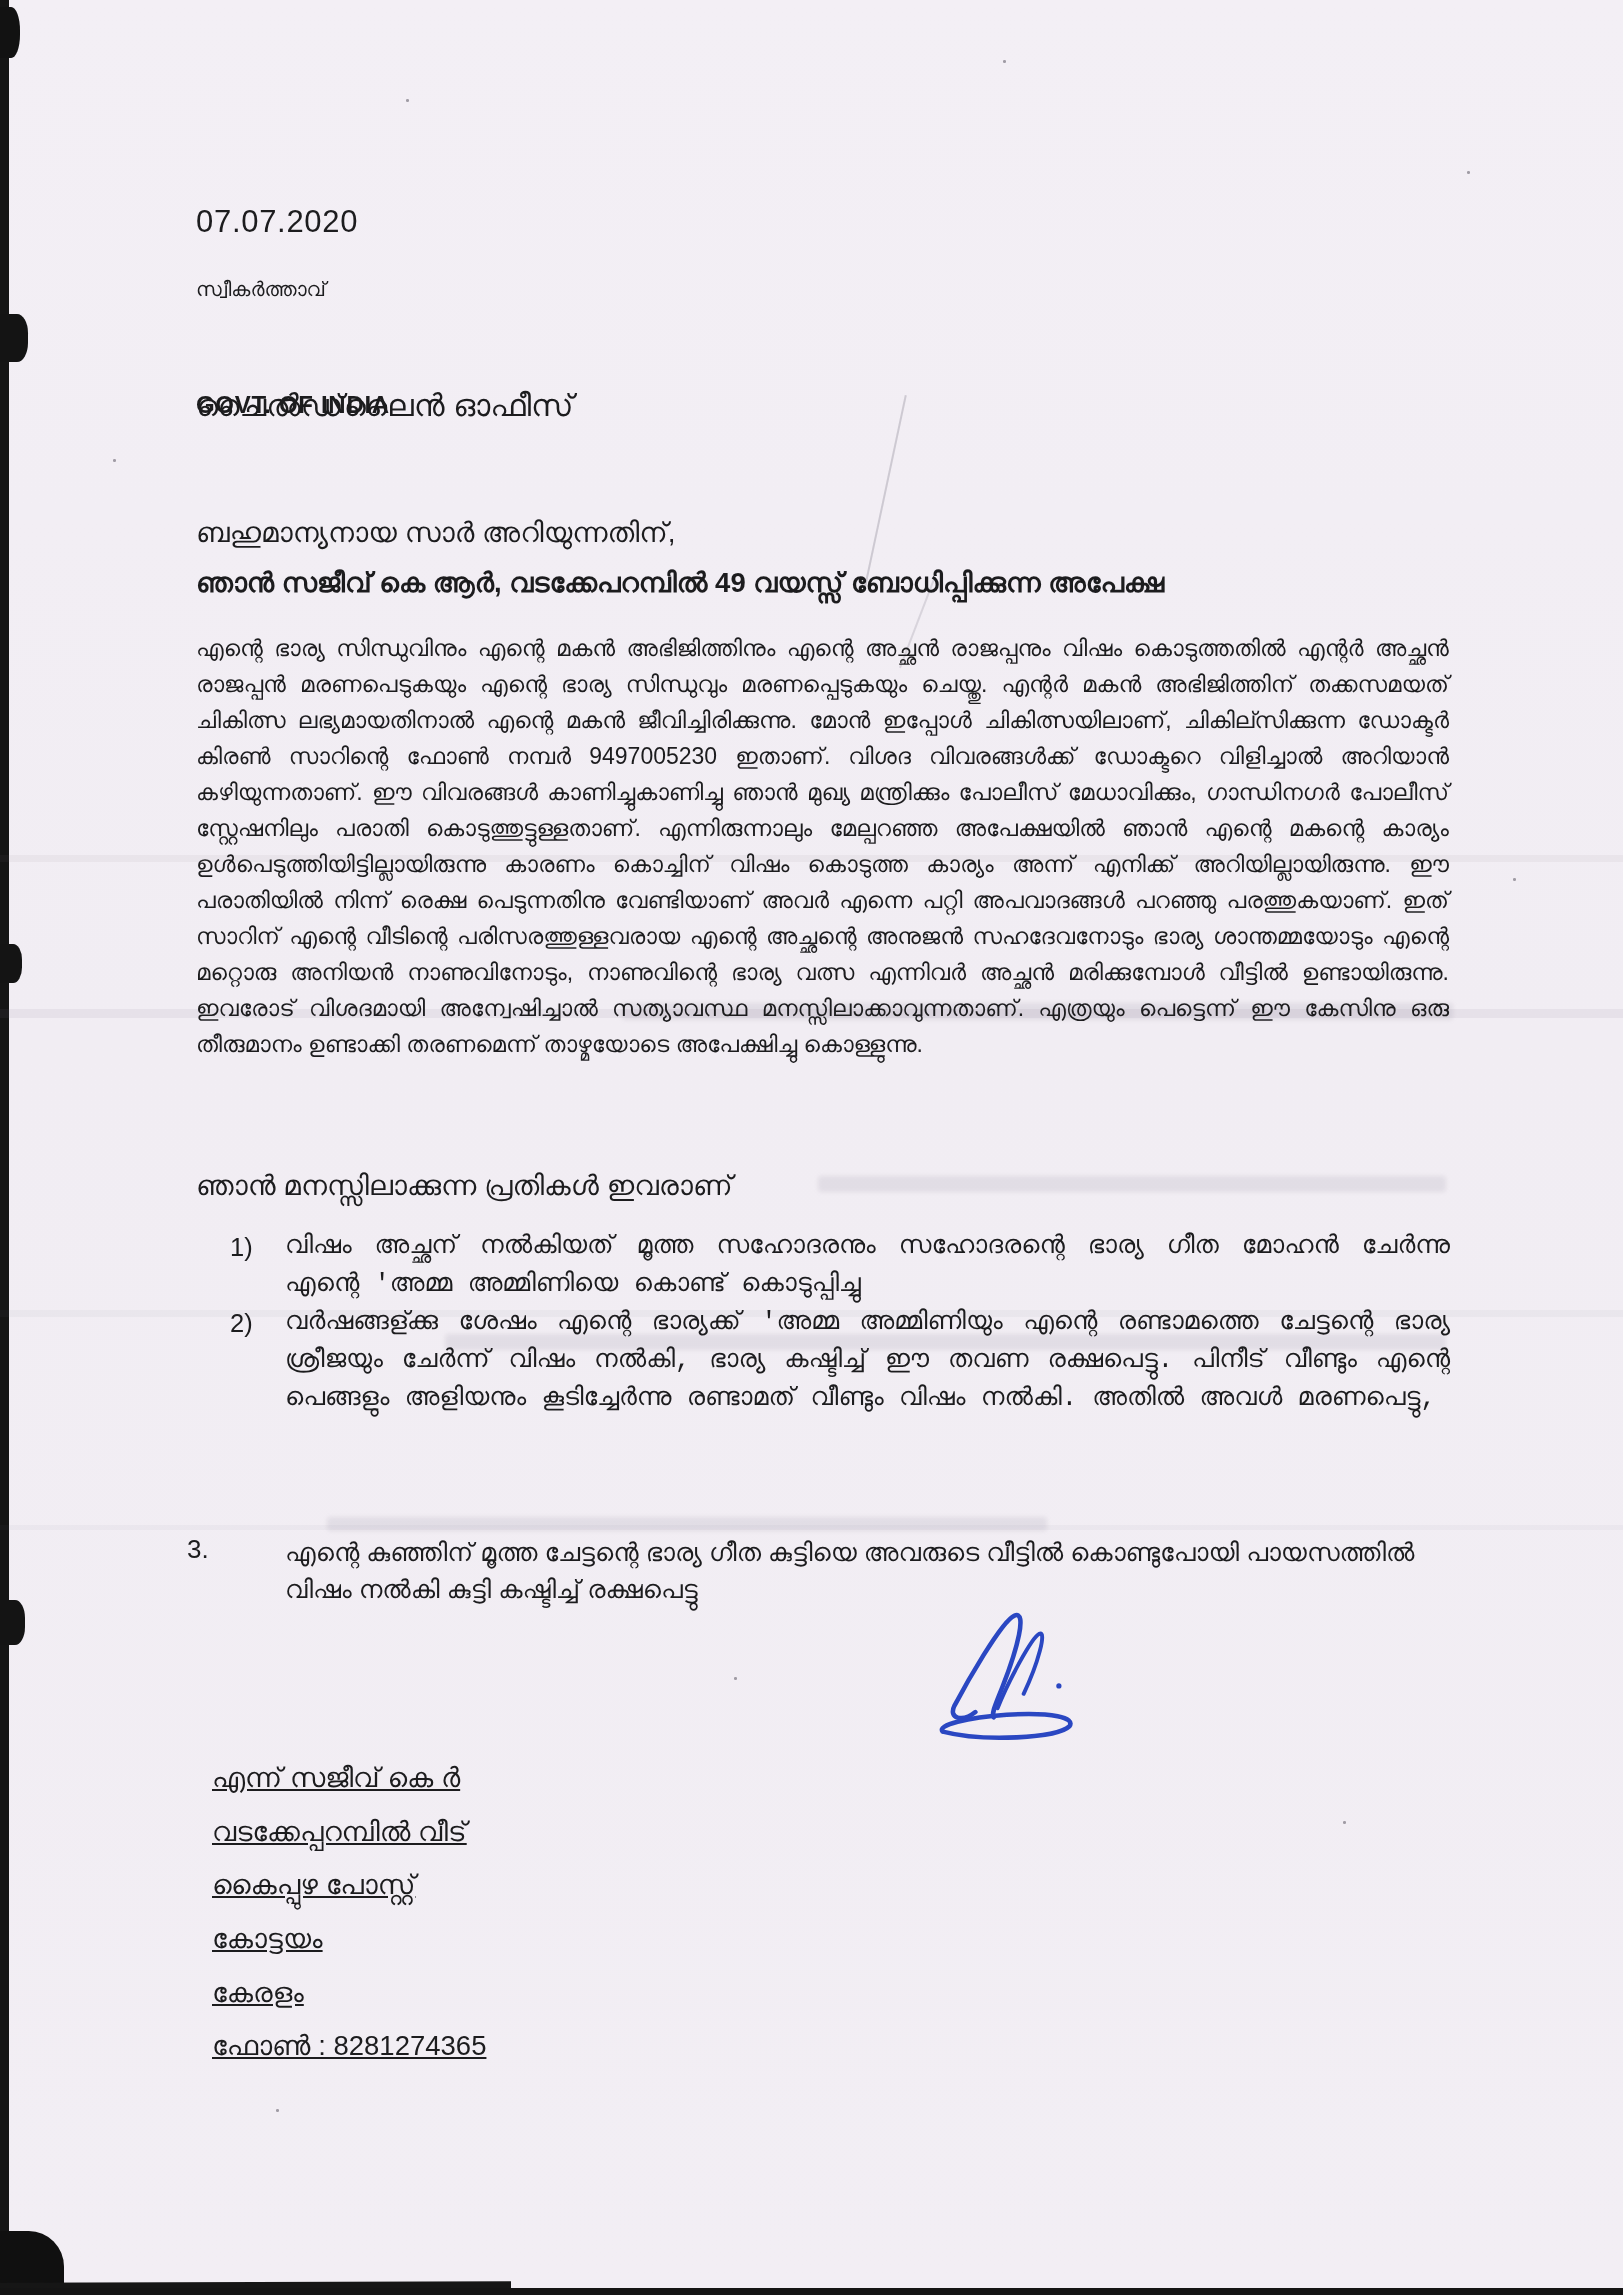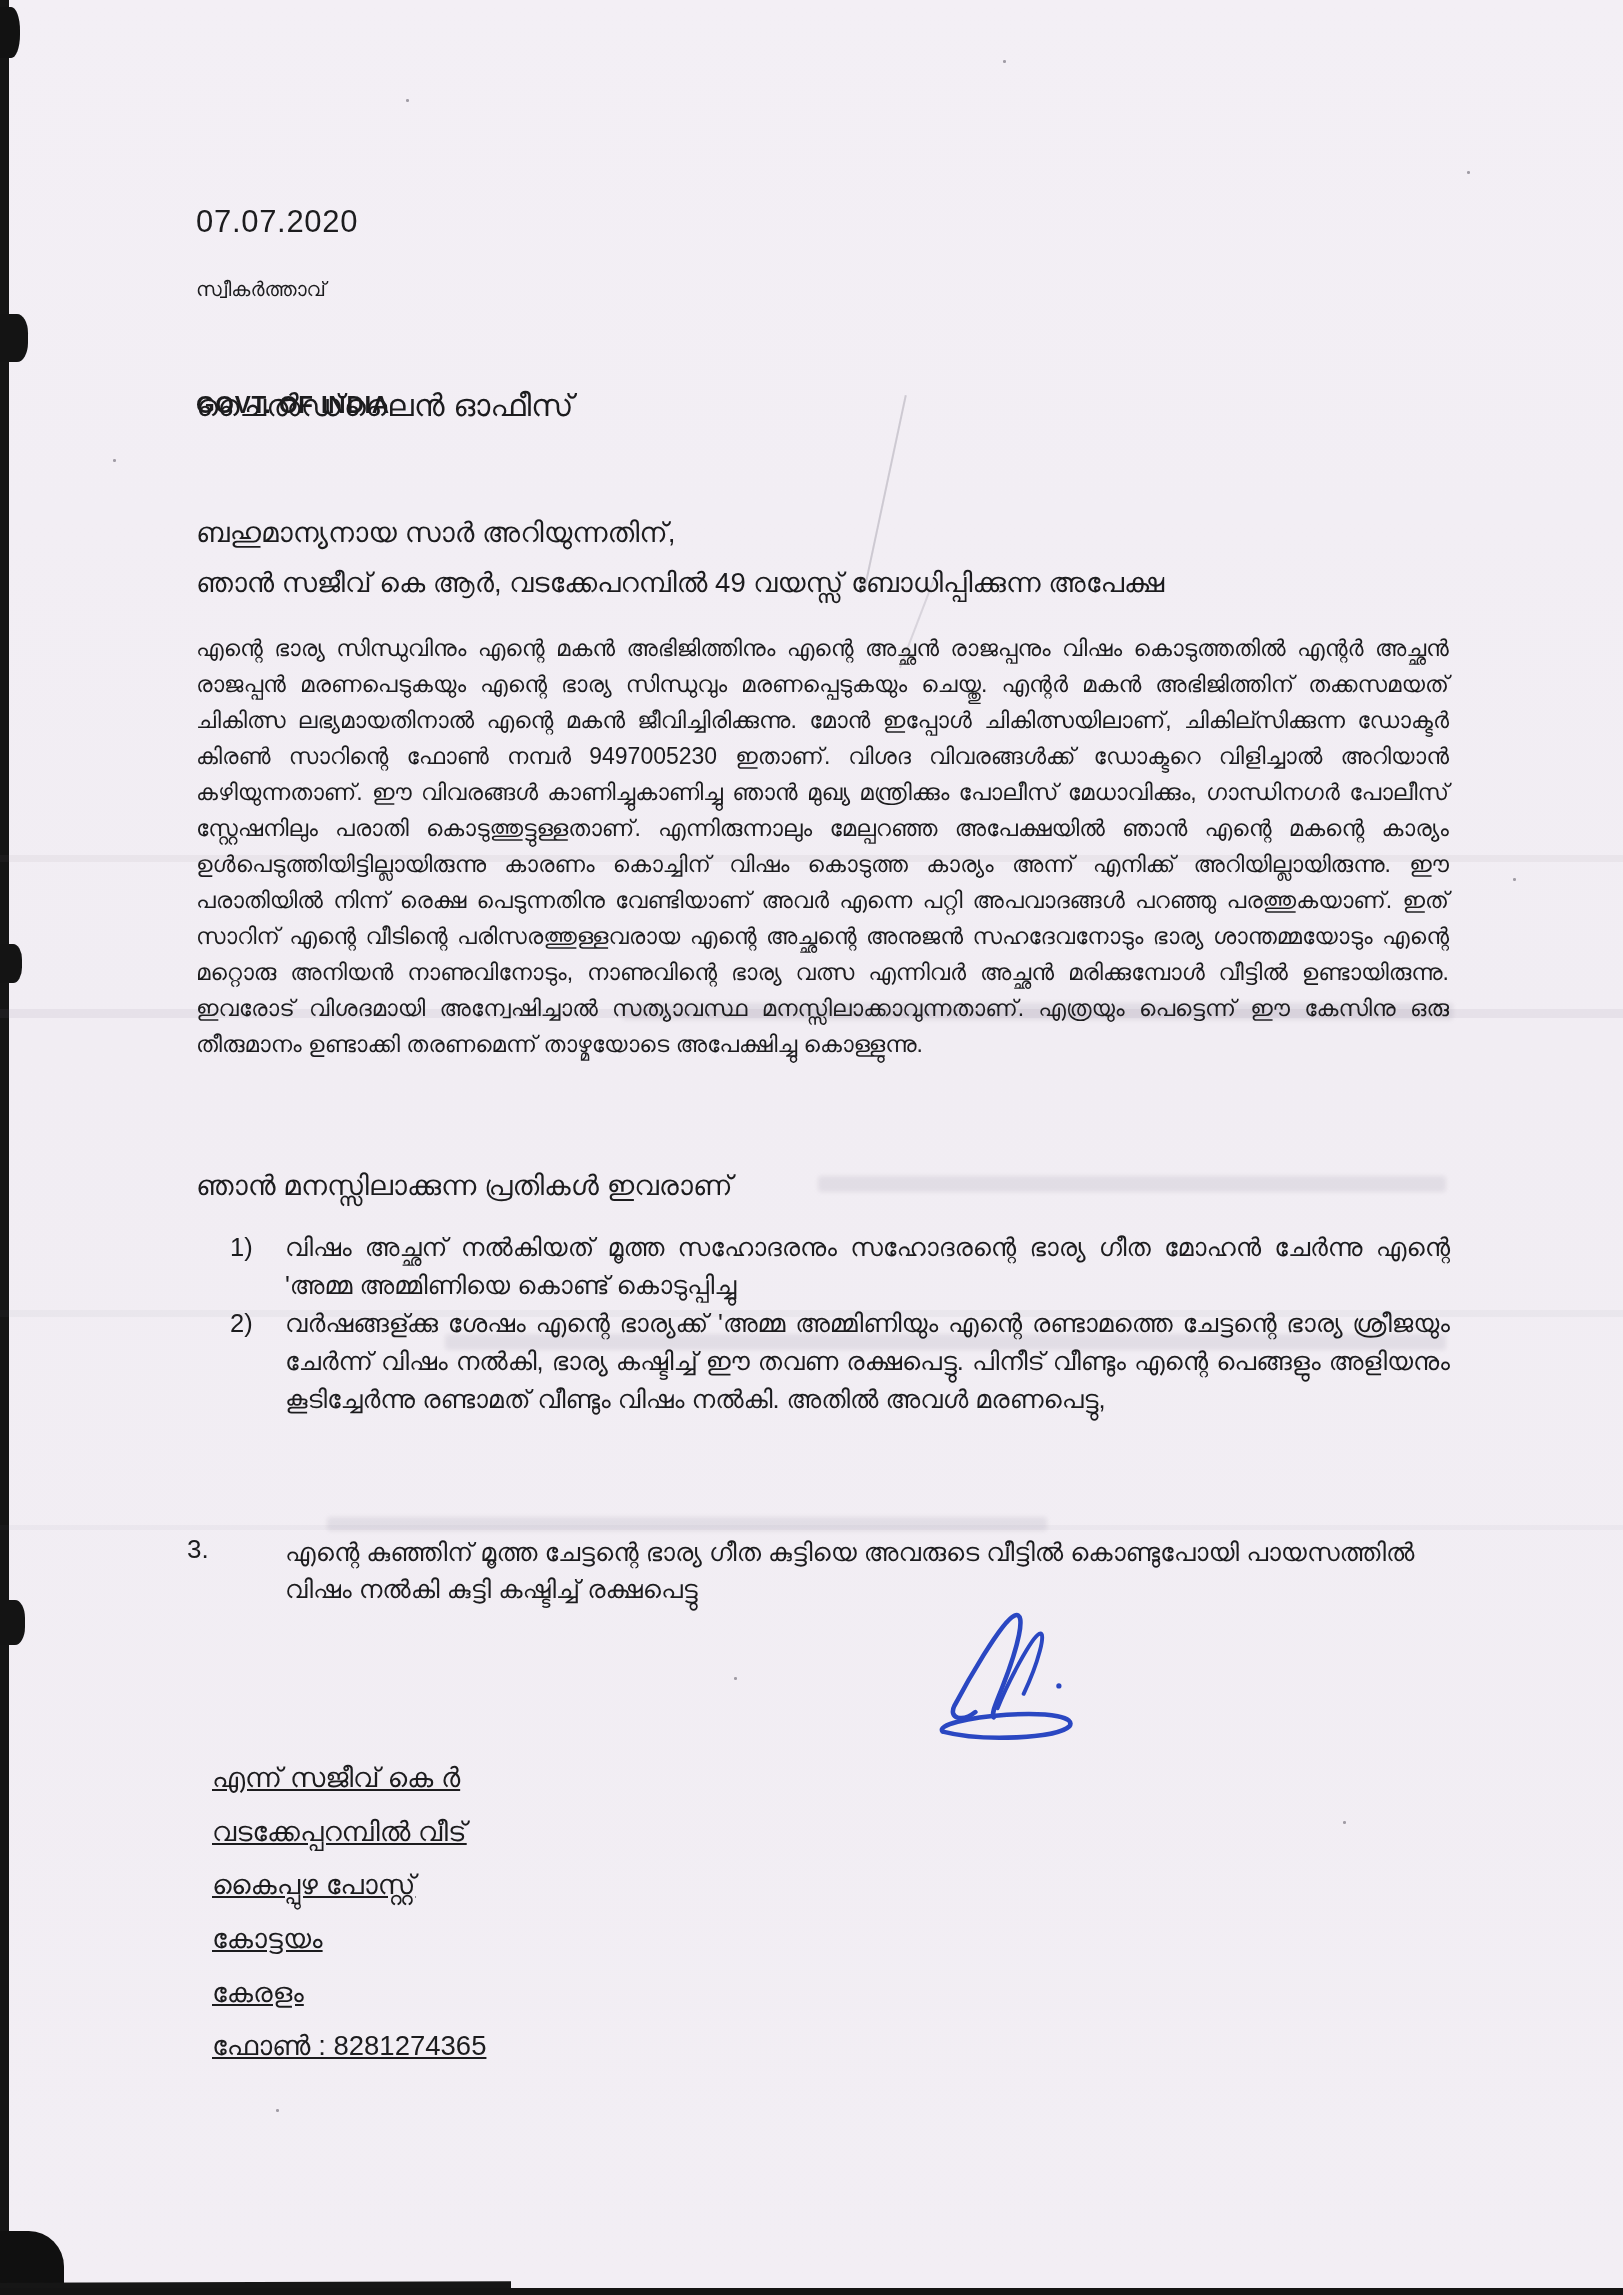--- a/index.html
+++ b/index.html
@@ -45,34 +45,34 @@
   .sp3 { left:1467px; top:171px;  } .sp4 { left:113px;  top:459px;  }
   .sp5 { left:1513px; top:878px; } .sp6 { left:734px; top:1677px; }
   .sp7 { left:1343px; top:1821px; } .sp8 { left:276px;  top:2109px; }
 
   
   .date          { left:196px; top:204px; font-size:31px; letter-spacing:0.7px; }
   .recipient-lbl { left:196px; top:278px; font-size:20px; }
   .office        { left:196px; top:348px; font-size:31px;margin-top:40px; }
   .govt          { left:196px; top:391px; font-size:24px; font-weight:600; letter-spacing:0.7px; }
   .salutation    { left:196px; top:517px; font-size:28px; }
-  .intro         { left:196px; top:567px; font-size:27.5px; }
+  .intro         { left:196px; top:567px; font-size:27.5px;font-weight:bold; }
 
   .body-par {
     left:196px; top:630px; width:1253px;
     font-size:23px; line-height:36px;
     text-align:justify; text-justify:inter-word;
   }
 
   .list-heading { left:196px; top:1170px; font-size:28px; }
 
   .accused-list { left:230px; top:1228px; width:1221px; }
   .accused-item { display:flex; align-items:flex-start; }
   .accused-item .marker { width:55px; flex:0 0 55px; font-size:25.5px; line-height:38px; }
-  .accused-item .txt    { width:1165px; font-size:25.5px; line-height:38px; text-align:justify; text-justify:inter-word; }
+  .accused-item .txt    { width:1165px; font-size:25.5px; line-height:38px; text-align:justify; text-justify:inter-word;font-family:Liberation Mono, monospace; }
 
   .item3-marker { left:187px; top:1534px; font-size:26px; }
   .item3-text   { left:285px; top:1534px; width:1132px; font-size:25.5px; line-height:37px; }
 
   .signature { left:924px; top:1609px; width:168px; height:137px; }
 
   .footer-line { left:212px; font-size:27.5px;text-decoration:underline; }
   .f0 { top:1762px; } .f1 { top:1816px; } .f2 { top:1869px; }
   .f3 { top:1923px; } .f4 { top:1977px; } .f5 { top:2030px;text-align:center; }
 </style>

